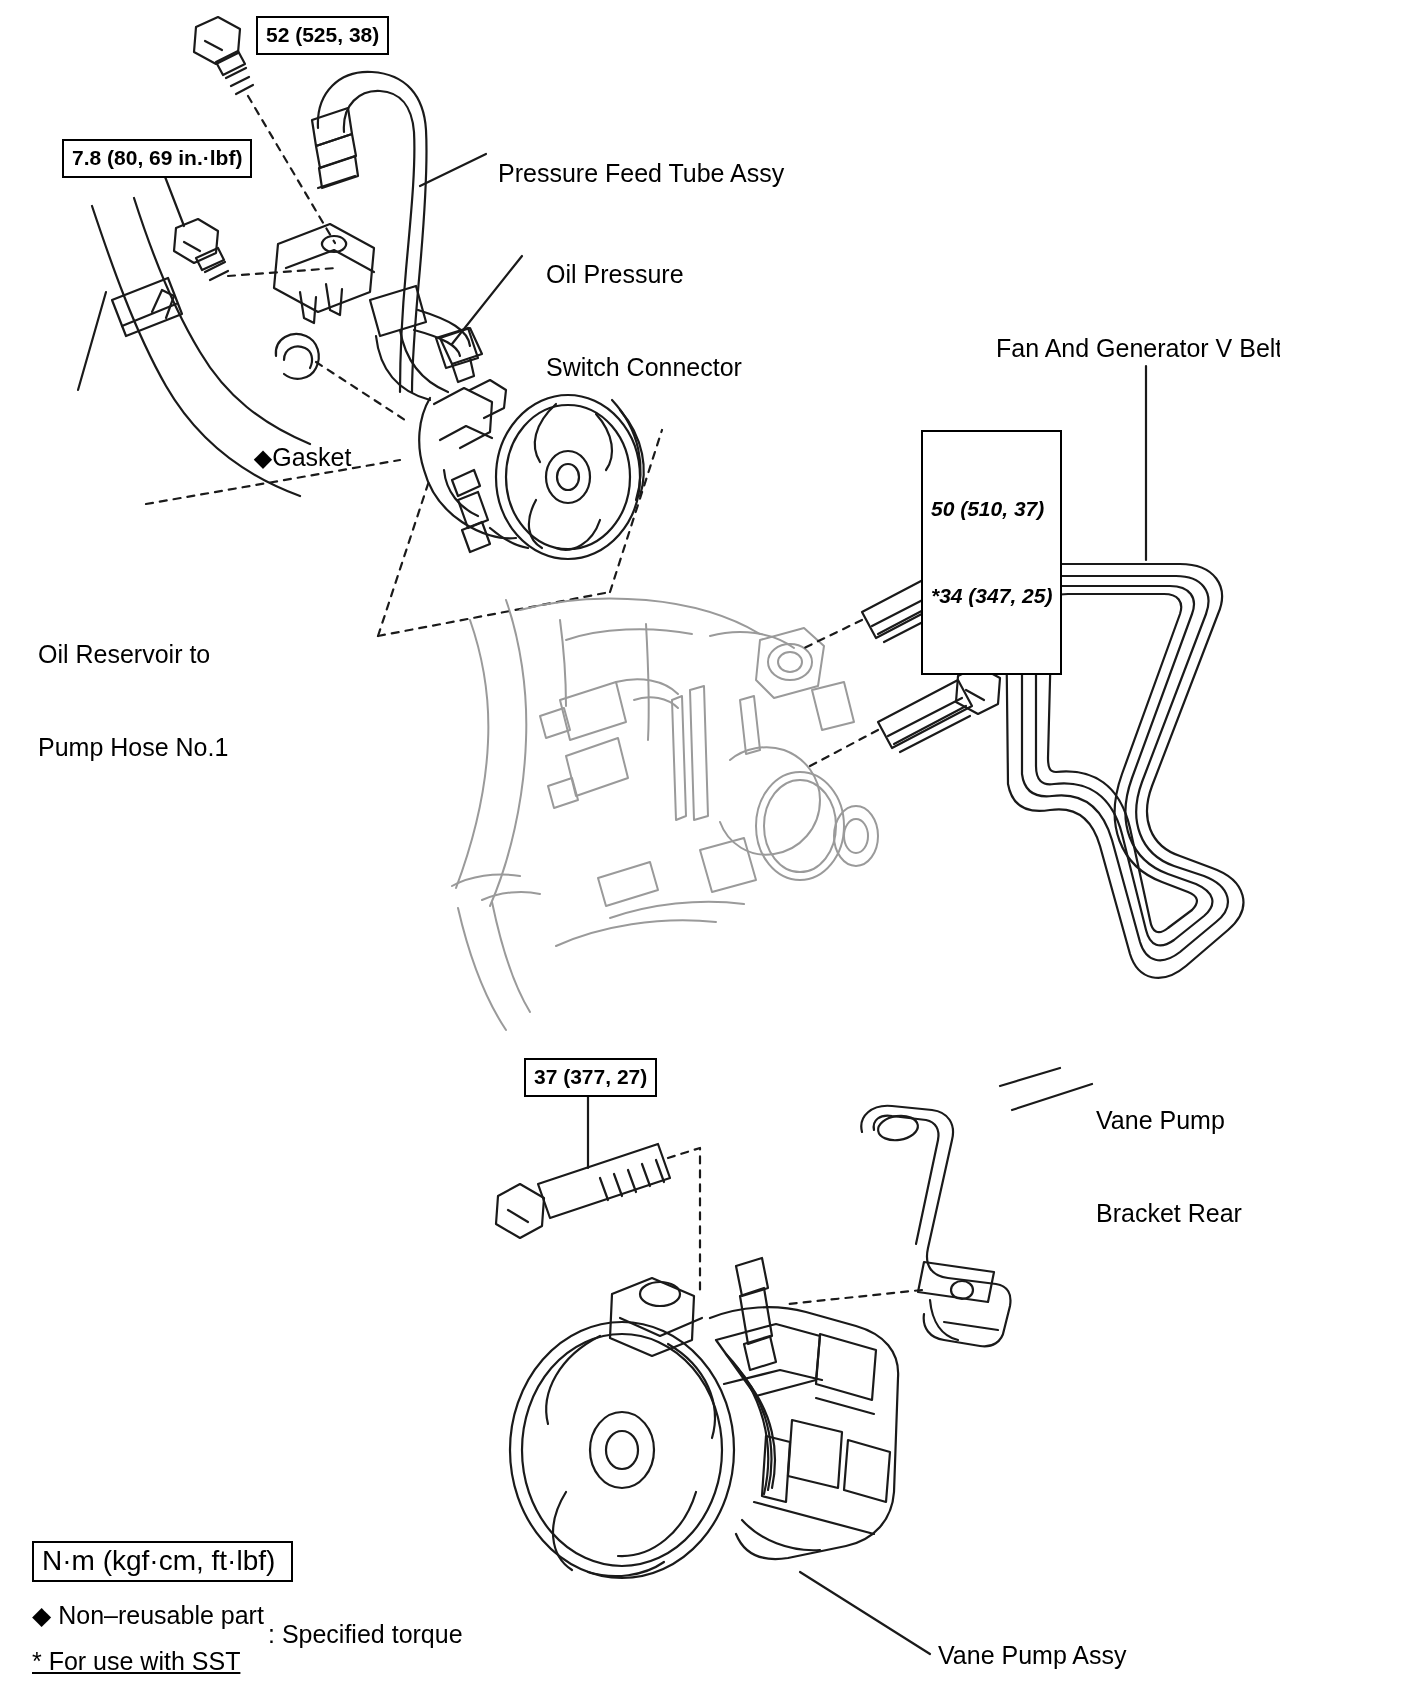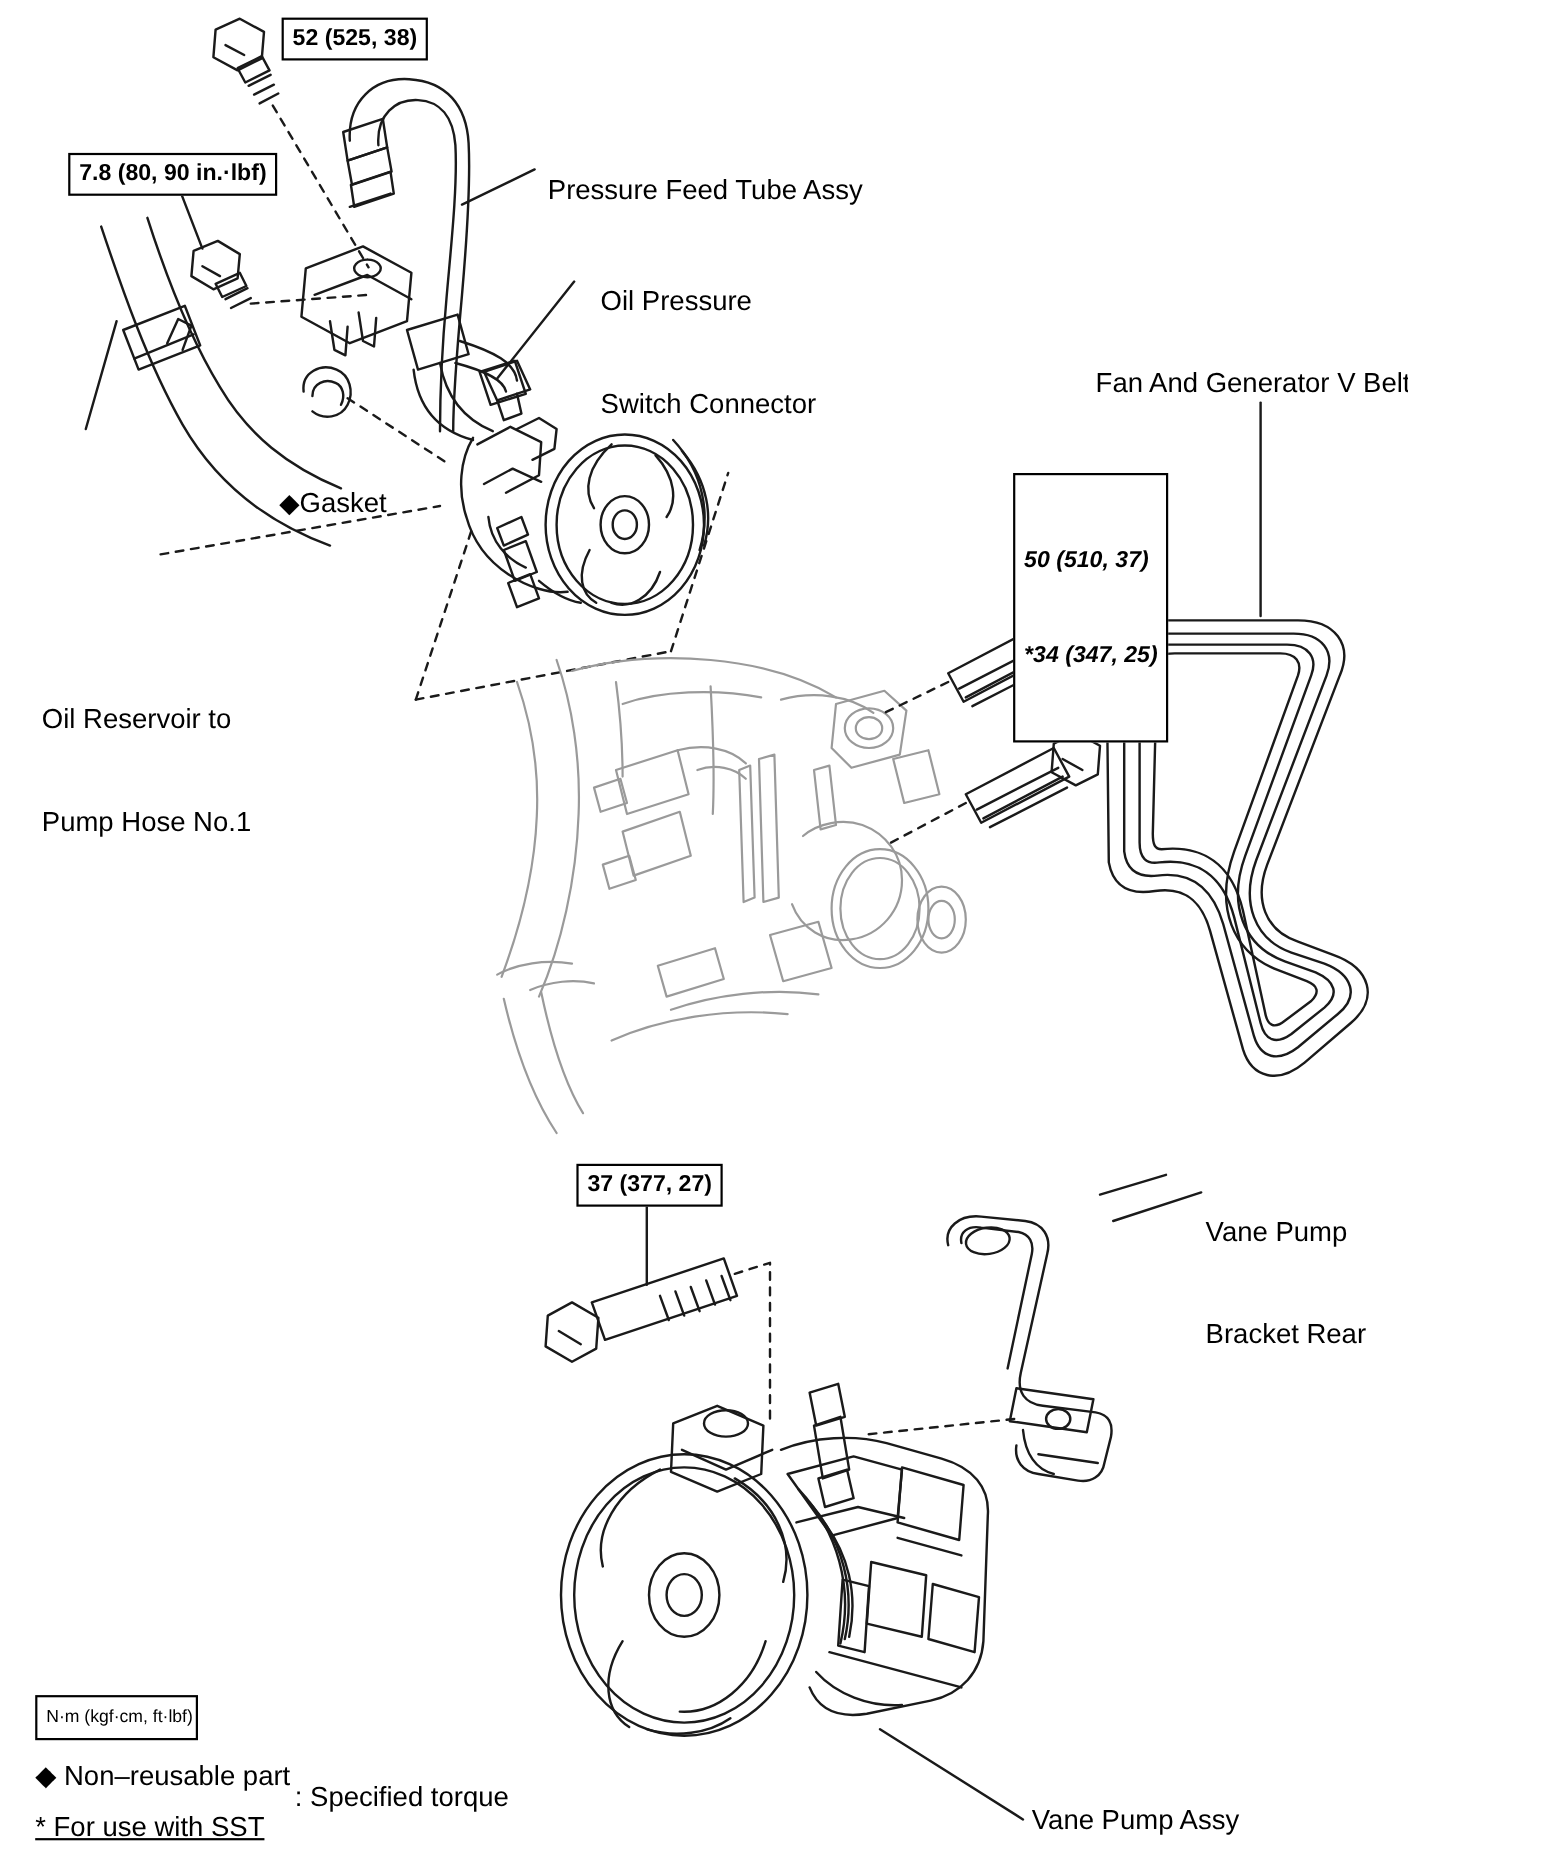--- a/index.html
+++ b/index.html
@@ -38,23 +38,23 @@
     font-weight: bold;
     line-height: 26px;
     padding: 4px 8px 5px 8px;
     white-space: pre;
     background: #fff;
     color: #000;
   }
   .legend-box {
     position: absolute;
     border: 2px solid #000;
-    font-size: 16px;
+    font-size: 28px;
     line-height: 28px;
-    padding: 4px 3px 5px 8px;
+    padding: 4px 16px 5px 8px;
     white-space: pre;
     background: #fff;
   }
   .legend-text {
     position: absolute;
     font-size: 25px;
     line-height: 31px;
     white-space: pre;
   }
   .dia { font-size: 24px; }
@@ -321,21 +321,21 @@
       <path d="M930 1654 L800 1572"></path>
 
       <path d="M486 154 L420 186"></path>
       <path d="M522 256 L452 344"></path>
       <path d="M1092 1084 L1012 1110"></path>
     </g>
   </svg>
 
   <div class="boxed" style="left:256px; top:16px;">52 (525, 38)</div>
 
-  <div class="boxed" style="left:62px; top:139px;">7.8 (80, 90 in.·lbf)</div>
+  <div class="boxed" style="left:62px; top:139px;">7.8 (80, 69 in.·lbf)</div>
 
   <div class="boxed" style="left:921px; top:430px; line-height:29px;font-style:italic;">
     <div>50 (510, 37)</div>
     <div>*34 (347, 25)</div>
   </div>
 
   <div class="boxed" style="left:524px; top:1058px;">37 (377, 27)</div>
 
   <div class="lbl" style="left:498px; top:138px;margin-top:20px;">Pressure Feed Tube Assy</div>
 

